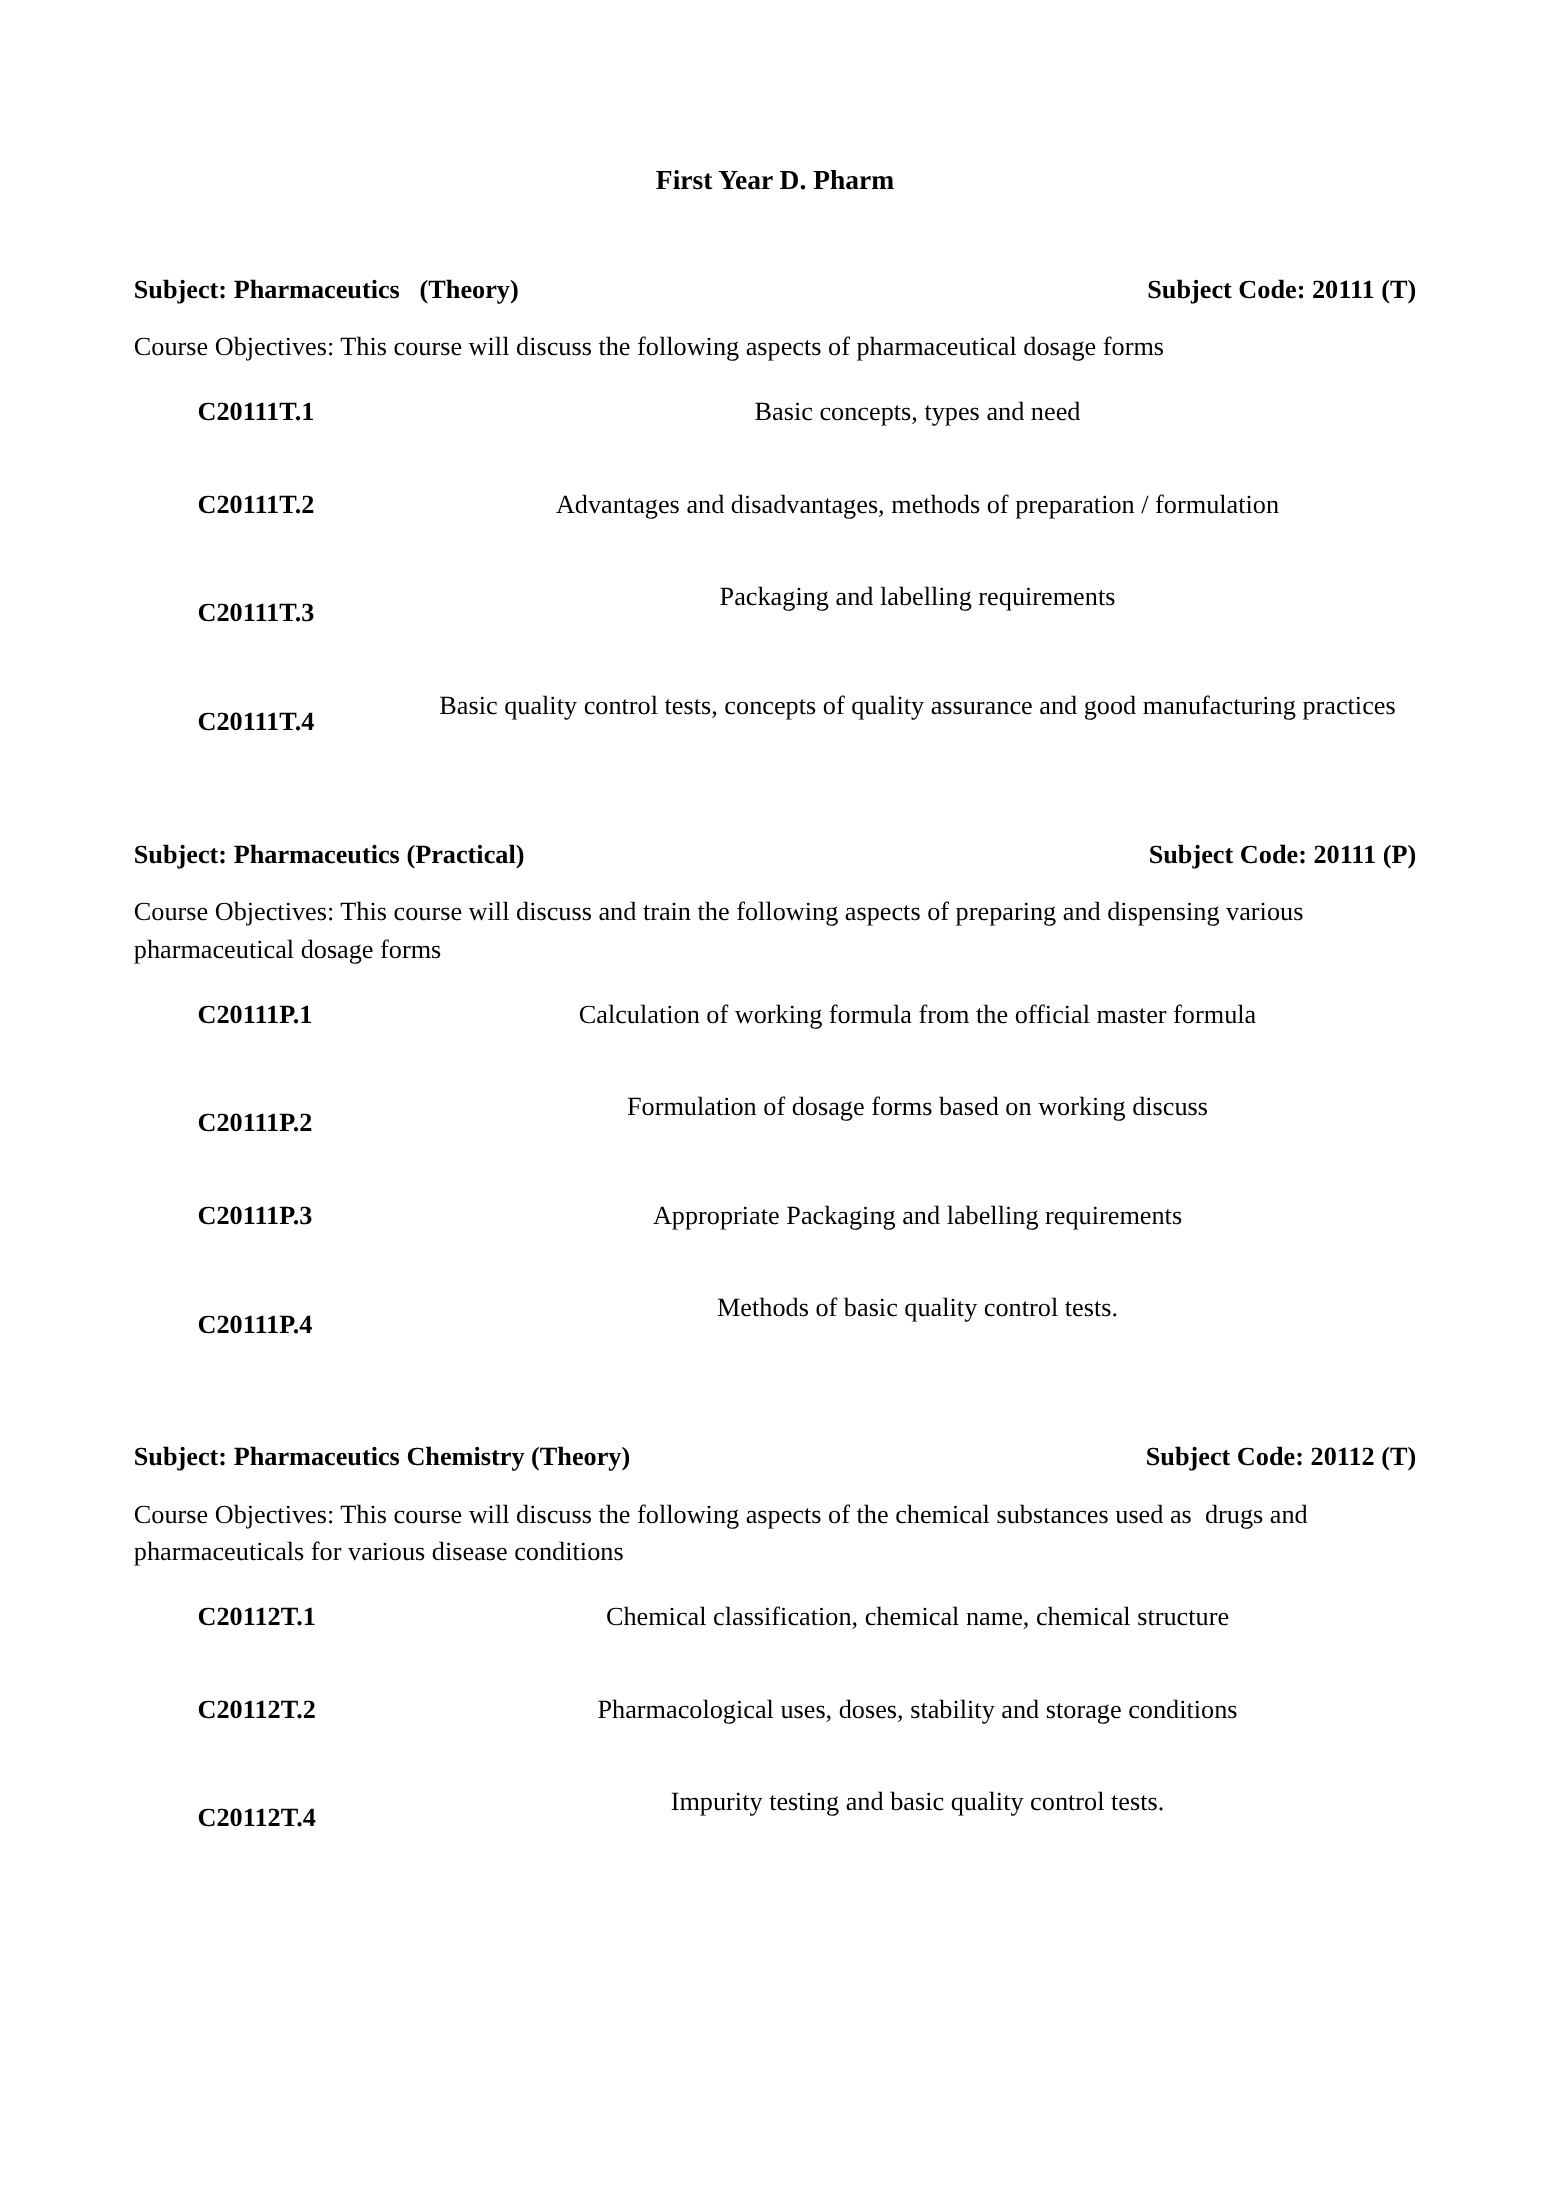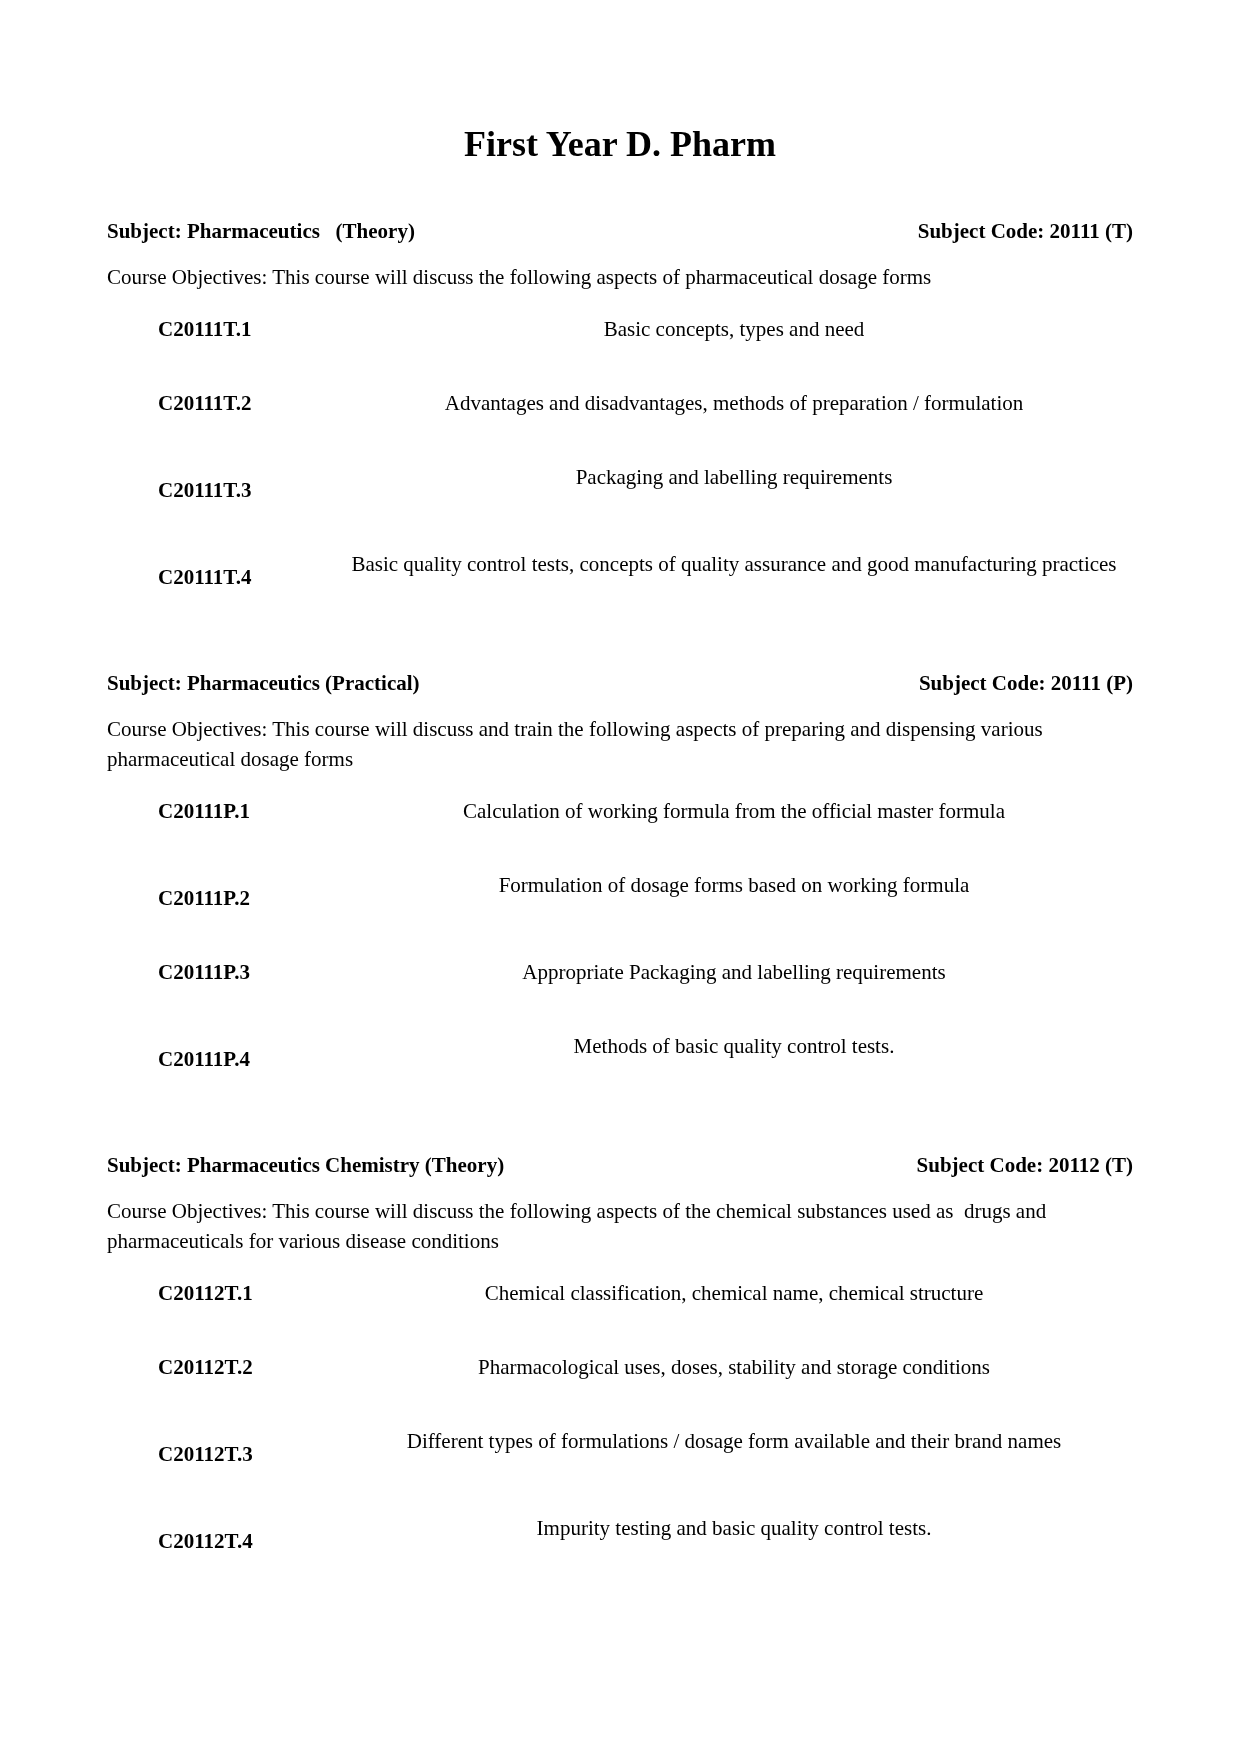--- a/index.html
+++ b/index.html
@@ -15,21 +15,21 @@
     background: #ffffff;
     color: #000000;
     font-family: "Liberation Serif", "DejaVu Serif", serif;
     font-size: 21px;
     padding: 128px 108px 0 107px;
     overflow: hidden;
   }
   .doc-title {
     text-align: center;
     font-weight: bold;
-    font-size: 36px;
+    font-size: 22px;
     line-height: 32px;
     margin: 0 0 56px 0;
     white-space: pre-wrap;
   }
   .section-header {
     display: flex;
     justify-content: space-between;
     align-items: baseline;
     font-weight: bold;
     line-height: 30px;
@@ -106,21 +106,21 @@
       <span class="subject-code">Subject Code: 20111 (P)</span>
     </div>
     <p class="objectives"><span class="obj-label">Course Objectives</span><span>: This course will discuss and train the following aspects of preparing and dispensing various pharmaceutical dosage forms</span></p>
 
     <div class="outcome-row">
       <span class="outcome-code">C20111P.1</span>
       <span class="outcome-desc">Calculation of working formula from the official master formula</span>
     </div>
     <div class="outcome-row code-low">
       <span class="outcome-code">C20111P.2</span>
-      <span class="outcome-desc">Formulation of dosage forms based on working formula</span>
+      <span class="outcome-desc">Formulation of dosage forms based on working discuss</span>
     </div>
     <div class="outcome-row">
       <span class="outcome-code">C20111P.3</span>
       <span class="outcome-desc">Appropriate Packaging and labelling requirements</span>
     </div>
     <div class="outcome-row code-low">
       <span class="outcome-code">C20111P.4</span>
       <span class="outcome-desc">Methods of basic quality control tests.</span>
     </div>
   </section>
@@ -134,22 +134,18 @@
 
     <div class="outcome-row">
       <span class="outcome-code">C20112T.1</span>
       <span class="outcome-desc">Chemical classification, chemical name, chemical structure</span>
     </div>
     <div class="outcome-row">
       <span class="outcome-code">C20112T.2</span>
       <span class="outcome-desc">Pharmacological uses, doses, stability and storage conditions</span>
     </div>
     <div class="outcome-row code-low">
-      <span class="outcome-code">C20112T.3</span>
-      <span class="outcome-desc">Different types of formulations / dosage form available and their brand names</span>
-    </div>
-    <div class="outcome-row code-low">
       <span class="outcome-code">C20112T.4</span>
       <span class="outcome-desc">Impurity testing and basic quality control tests.</span>
     </div>
   </section>
 
 </div>
 
 </body></html>

